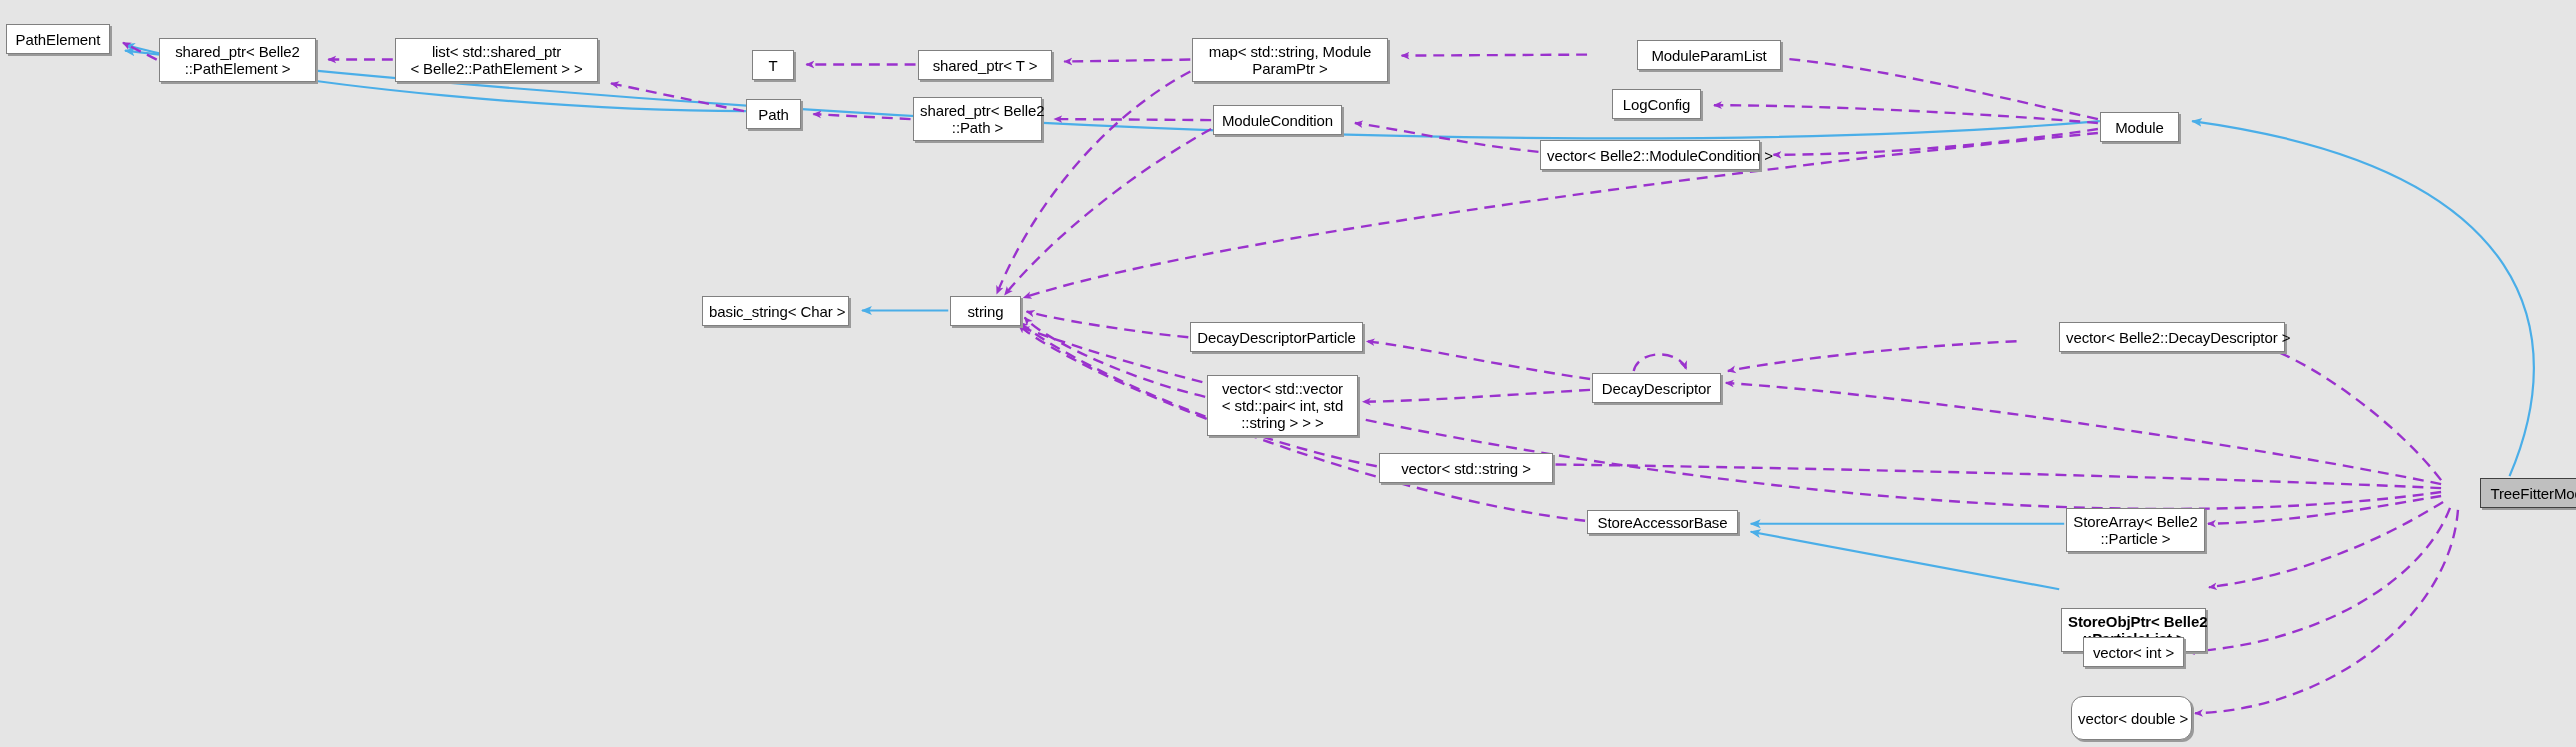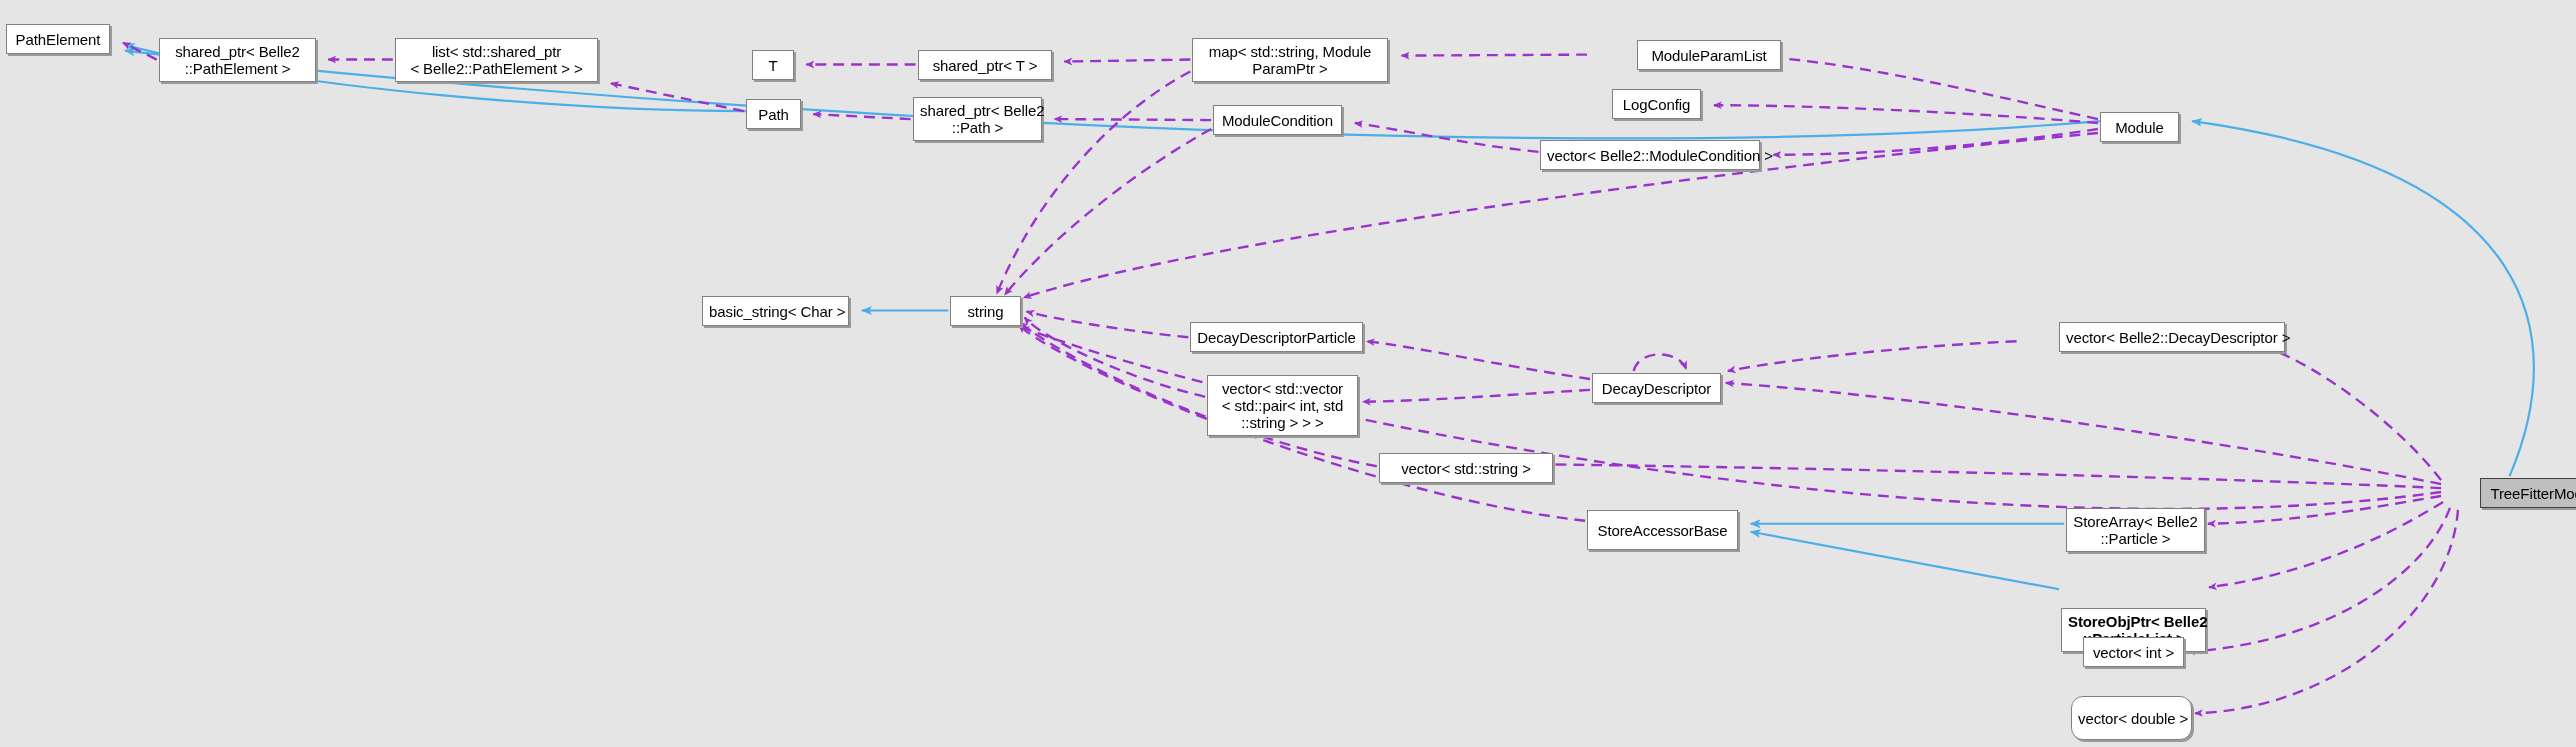--- a/index.html
+++ b/index.html
@@ -162,21 +162,21 @@
     <div class="node" style="left: 1540px; top: 140px; width: 220px; height: 30px;"><span>vector&lt; Belle2::ModuleCondition &gt;</span></div>
     <div class="node" style="left: 702px; top: 296px; width: 147px; height: 30px;"><span>basic_string&lt; Char &gt;</span></div>
     <div class="node" style="left: 950px; top: 296px; width: 71px; height: 30px;"><span>string</span></div>
     <div class="node" style="left: 1190px; top: 322px; width: 173px; height: 30px;"><span>DecayDescriptorParticle</span></div>
     <div class="node" style="left: 1207px; top: 375px; width: 151px; height: 61px;"><span>vector&lt; std::vector
 &lt; std::pair&lt; int, std
 ::string &gt; &gt; &gt;</span></div>
     <div class="node" style="left: 1592px; top: 373px; width: 129px; height: 30px;"><span>DecayDescriptor</span></div>
     <div class="node" style="left: 2019px; top: 322px; width: 226px; height: 30px; margin-left: 40px;"><span>vector&lt; Belle2::DecayDescriptor &gt;</span></div>
     <div class="node" style="left: 1379px; top: 453px; width: 174px; height: 30px;"><span>vector&lt; std::string &gt;</span></div>
-    <div class="node" style="left: 1587px; top: 510px; width: 151px; height: 40px;"><span>StoreAccessorBase</span></div>
+    <div class="node" style="left: 1587px; top: 510px; width: 151px; height: 24px;"><span>StoreAccessorBase</span></div>
     <div class="node" style="left: 2066px; top: 508px; width: 139px; height: 44px;"><span>StoreArray&lt; Belle2
 ::Particle &gt;</span></div>
     <div class="node" style="left: 2061px; top: 608px; width: 145px; height: 44px; font-weight: bold;"><span>StoreObjPtr&lt; Belle2
 ::ParticleList &gt;</span></div>
     <div class="node" style="left: 2083px; top: 637px; width: 101px; height: 30px;"><span>vector&lt; int &gt;</span></div>
     <div class="node" style="left: 2071px; top: 696px; width: 121px; height: 44px; border-radius: 12px;"><span>vector&lt; double &gt;</span></div>
     <div class="node focus" style="left: 2443px; top: 478px; width: 133px; height: 30px;"><span>TreeFitterModule</span></div>
   </div>
 
 

